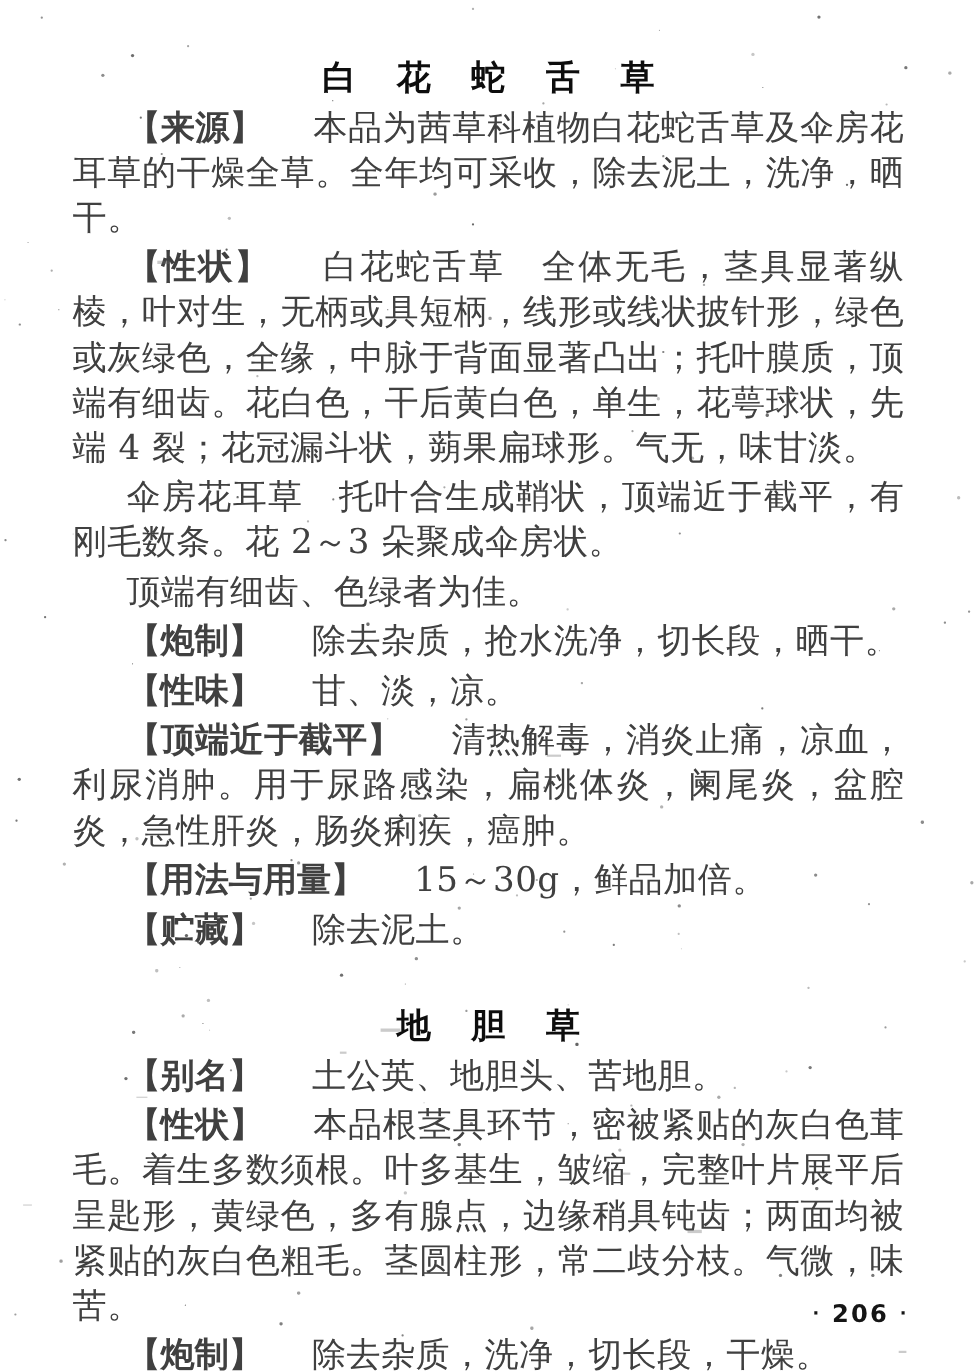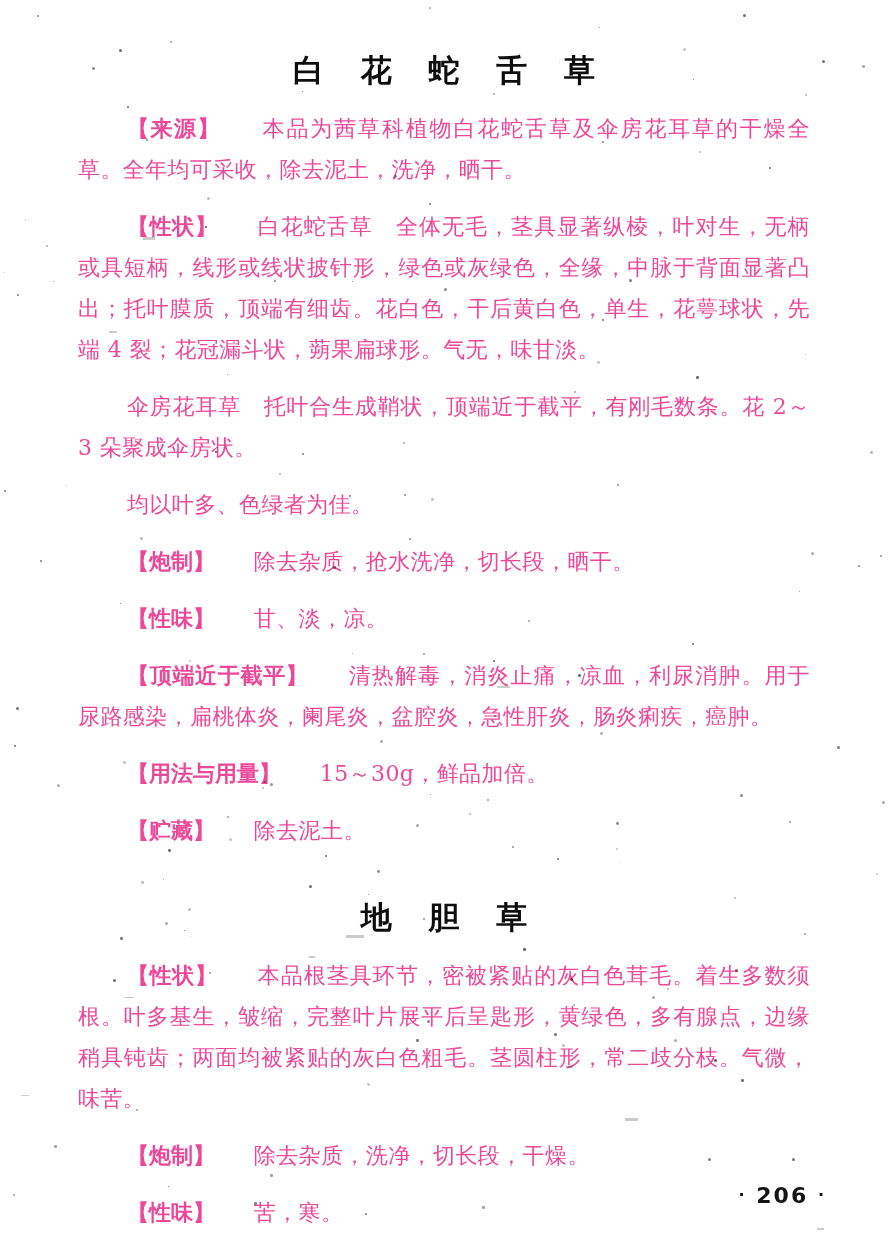--- a/index.html
+++ b/index.html
@@ -33,27 +33,27 @@
     font-family: "DejaVu Sans", "Liberation Sans", sans-serif;
     color: #0d0d0d;
     text-indent: 13px;
   }
   .entry-title.second {
     margin-top: 46px;
   }
 
   
   .para {
-    font-size: 22px;
+    font-size: 31px;
     line-height: 41px;
     text-align: justify;
     text-justify: inter-ideograph;
-    margin: 16px;
+    margin: 4px;
     letter-spacing: 0.4px;
-    color: #ec4899;
+    color: #404040;
   }
   .para.indent {
     text-indent: 49px;
   }
   .para.indent-sub {
     text-indent: 49px;
   }
   .label {
     font-weight: bold;
     font-family: "DejaVu Sans", "Liberation Sans", sans-serif;
@@ -112,21 +112,21 @@
     <span class="label">【性状】</span>
     <span class="gap"></span>
     <span>白花蛇舌草　全体无毛，茎具显著纵棱，叶对生，无柄或具短柄，线形或线状披针形，绿色或灰绿色，全缘，中脉于背面显著凸出；托叶膜质，顶端有细齿。花白色，干后黄白色，单生，花萼球状，先端 4 裂；花冠漏斗状，蒴果扁球形。气无，味甘淡。</span>
   </p>
 
   <p class="para indent-sub">
     <span>伞房花耳草　托叶合生成鞘状，顶端近于截平，有刚毛数条。花 2～3 朵聚成伞房状。</span>
   </p>
 
   <p class="para indent-sub">
-    <span>均以叶多、色绿者为佳。</span>
+    <span>顶端有细齿、色绿者为佳。</span>
   </p>
 
   <p class="para indent">
     <span class="label">【炮制】</span>
     <span class="gap"></span>
     <span>除去杂质，抢水洗净，切长段，晒干。</span>
   </p>
 
   <p class="para indent">
     <span class="label">【性味】</span>
@@ -147,20 +147,25 @@
   </p>
 
   <p class="para indent">
     <span class="label">【贮藏】</span>
     <span class="gap"></span>
     <span>除去泥土。</span>
   </p>
 
   <h1 class="entry-title second">地 胆 草</h1>
 
+  <p class="para indent">
+    <span class="label">【别名】</span>
+    <span class="gap"></span>
+    <span>土公英、地胆头、苦地胆。</span>
+  </p>
 
 
   <p class="para indent">
     <span class="label">【性状】</span>
     <span class="gap"></span>
     <span>本品根茎具环节，密被紧贴的灰白色茸毛。着生多数须根。叶多基生，皱缩，完整叶片展平后呈匙形，黄绿色，多有腺点，边缘稍具钝齿；两面均被紧贴的灰白色粗毛。茎圆柱形，常二歧分枝。气微，味苦。</span>
   </p>
 
   <p class="para indent">
     <span class="label">【炮制】</span>

